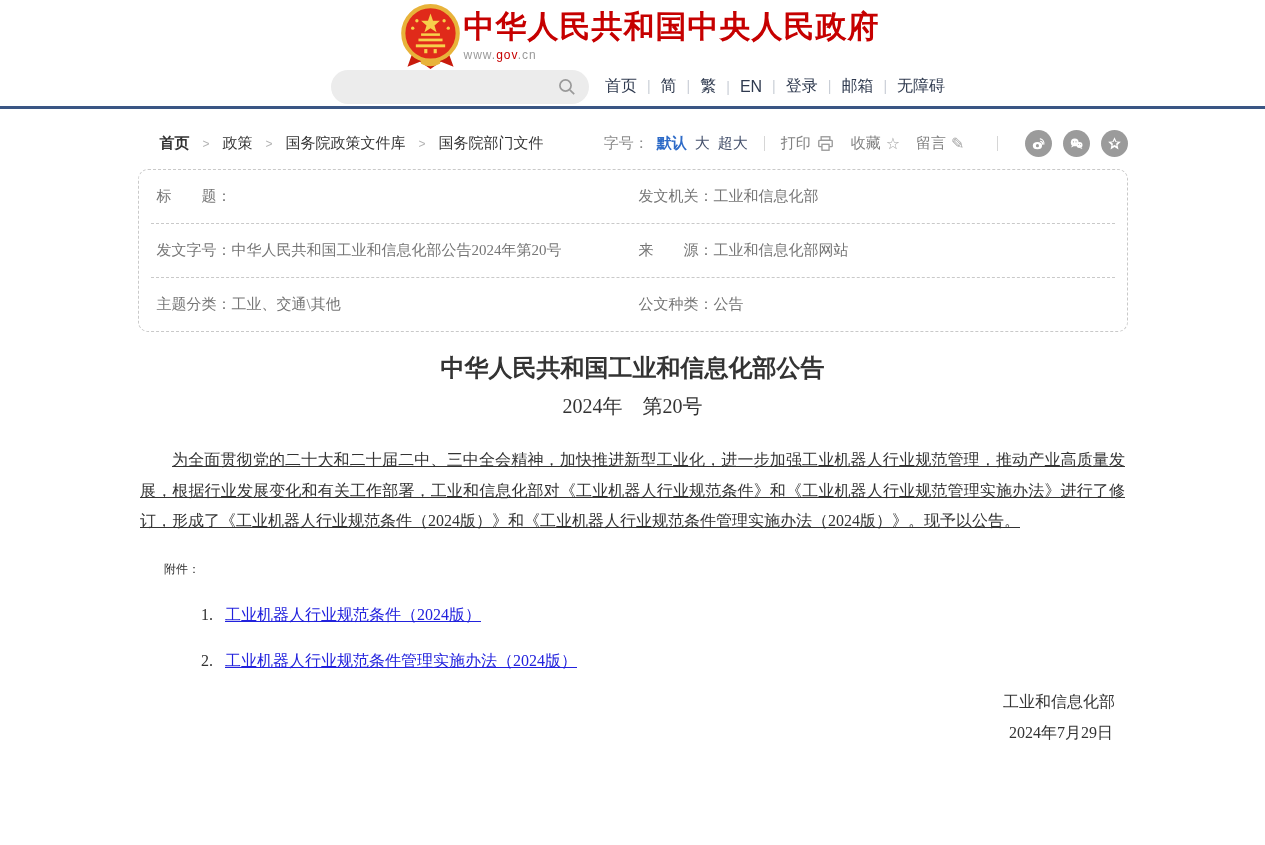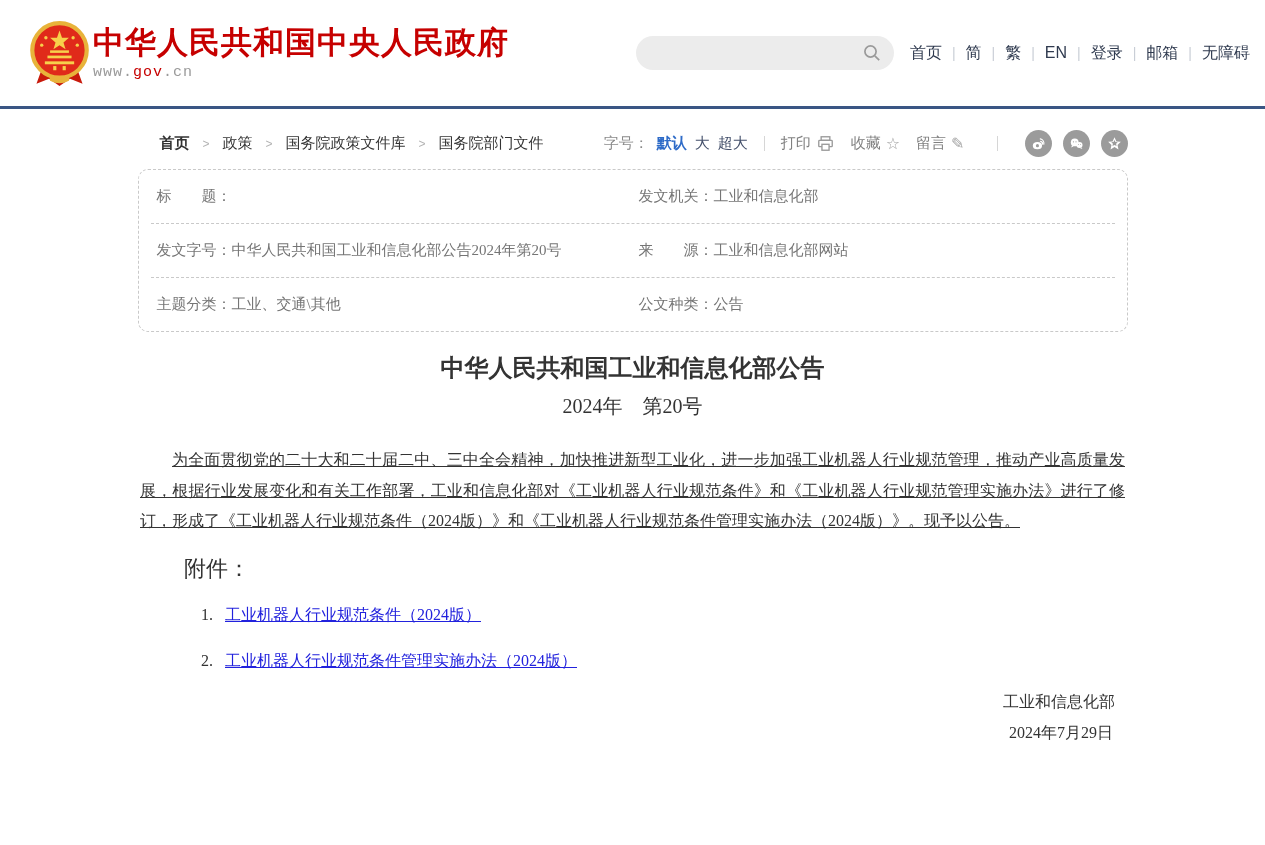--- a/index.html
+++ b/index.html
@@ -6,31 +6,31 @@
   body {
     width:1265px; height:845px; overflow:hidden; position:relative;
     font-family:"Liberation Sans","DejaVu Sans",sans-serif;
     -webkit-font-smoothing:antialiased;
   }
   a { text-decoration:none; cursor:pointer; }
 
   
   .site-header {
     height:109px; border-bottom:3px solid #3a5684;
-    display:flex; align-items:center; justify-content:space-between;
-    padding:0 15px 0 26px; box-sizing:border-box; background:#fff;
+    display:flex; align-items:center; justify-content:center;
+    padding:0 15px 0 26px; box-sizing:border-box; background:#fff;flex-direction:column;
   }
   .logo-area { display:flex; align-items:center; }
   .emblem { width:67px; height:67px; display:block; flex:none; }
   .logo-text { margin-left:0px; display:flex; flex-direction:column; }
   .site-title {
     font-family:"Liberation Serif","DejaVu Serif",serif;
     font-size:31px; font-weight:bold; color:#c60000; letter-spacing:1px; line-height:34px;
   }
-  .site-url { font-size:15px; color:#9a9a9a; letter-spacing:1px; margin-top:4px;font-family:Liberation Mono, monospace; }
+  .site-url { font-size:12px; color:#9a9a9a; letter-spacing:1px; margin-top:4px; }
   .site-url .red { color:#c60000; }
   .header-right { display:flex; align-items:center; }
   .searchbox {
     width:258px; height:34px; background:#ececec; border-radius:17px;
     display:flex; align-items:center; padding:0 12px 0 16px; box-sizing:border-box;
   }
   .searchbox input {
     flex:1; border:none; outline:none; background:transparent; font-size:14px; color:#333;
     min-width:0;
   }
@@ -78,21 +78,21 @@
   .article {
     width:985px; margin:23px auto 0; color:#333;
     font-family:"Liberation Serif","DejaVu Serif",serif;
   }
   .article h1 { font-size:24px; font-weight:bold; text-align:center; margin:0; line-height:26px; }
   .issue-no { text-align:center; font-size:20px; margin-top:12px; }
   .body-par {
     margin:25px 0 0; font-size:16px; line-height:30.5px;
     text-align:justify; text-indent:2em;text-decoration:underline;
   }
-  .attach-label { margin:23px 0 0; font-size:22px; text-indent:2em; line-height:18px; }
+  .attach-label { margin:23px 0 0; font-size:12px; text-indent:2em; line-height:18px; }
   .attach-item { margin-top:28px; padding-left:61px; font-size:16px; line-height:18px; }
   .attach-item .num { color:#333; margin-right:12px; }
   .attach-link { color:#2222dd; text-decoration:underline; }
   .sign-block { margin-top:23px; text-align:right; font-size:16px; }
   .sign-name { padding-right:10px; line-height:18px; }
   .sign-date { padding-right:12px; line-height:18px; margin-top:13px; }
 </style>
 </head>
 <body>
 

